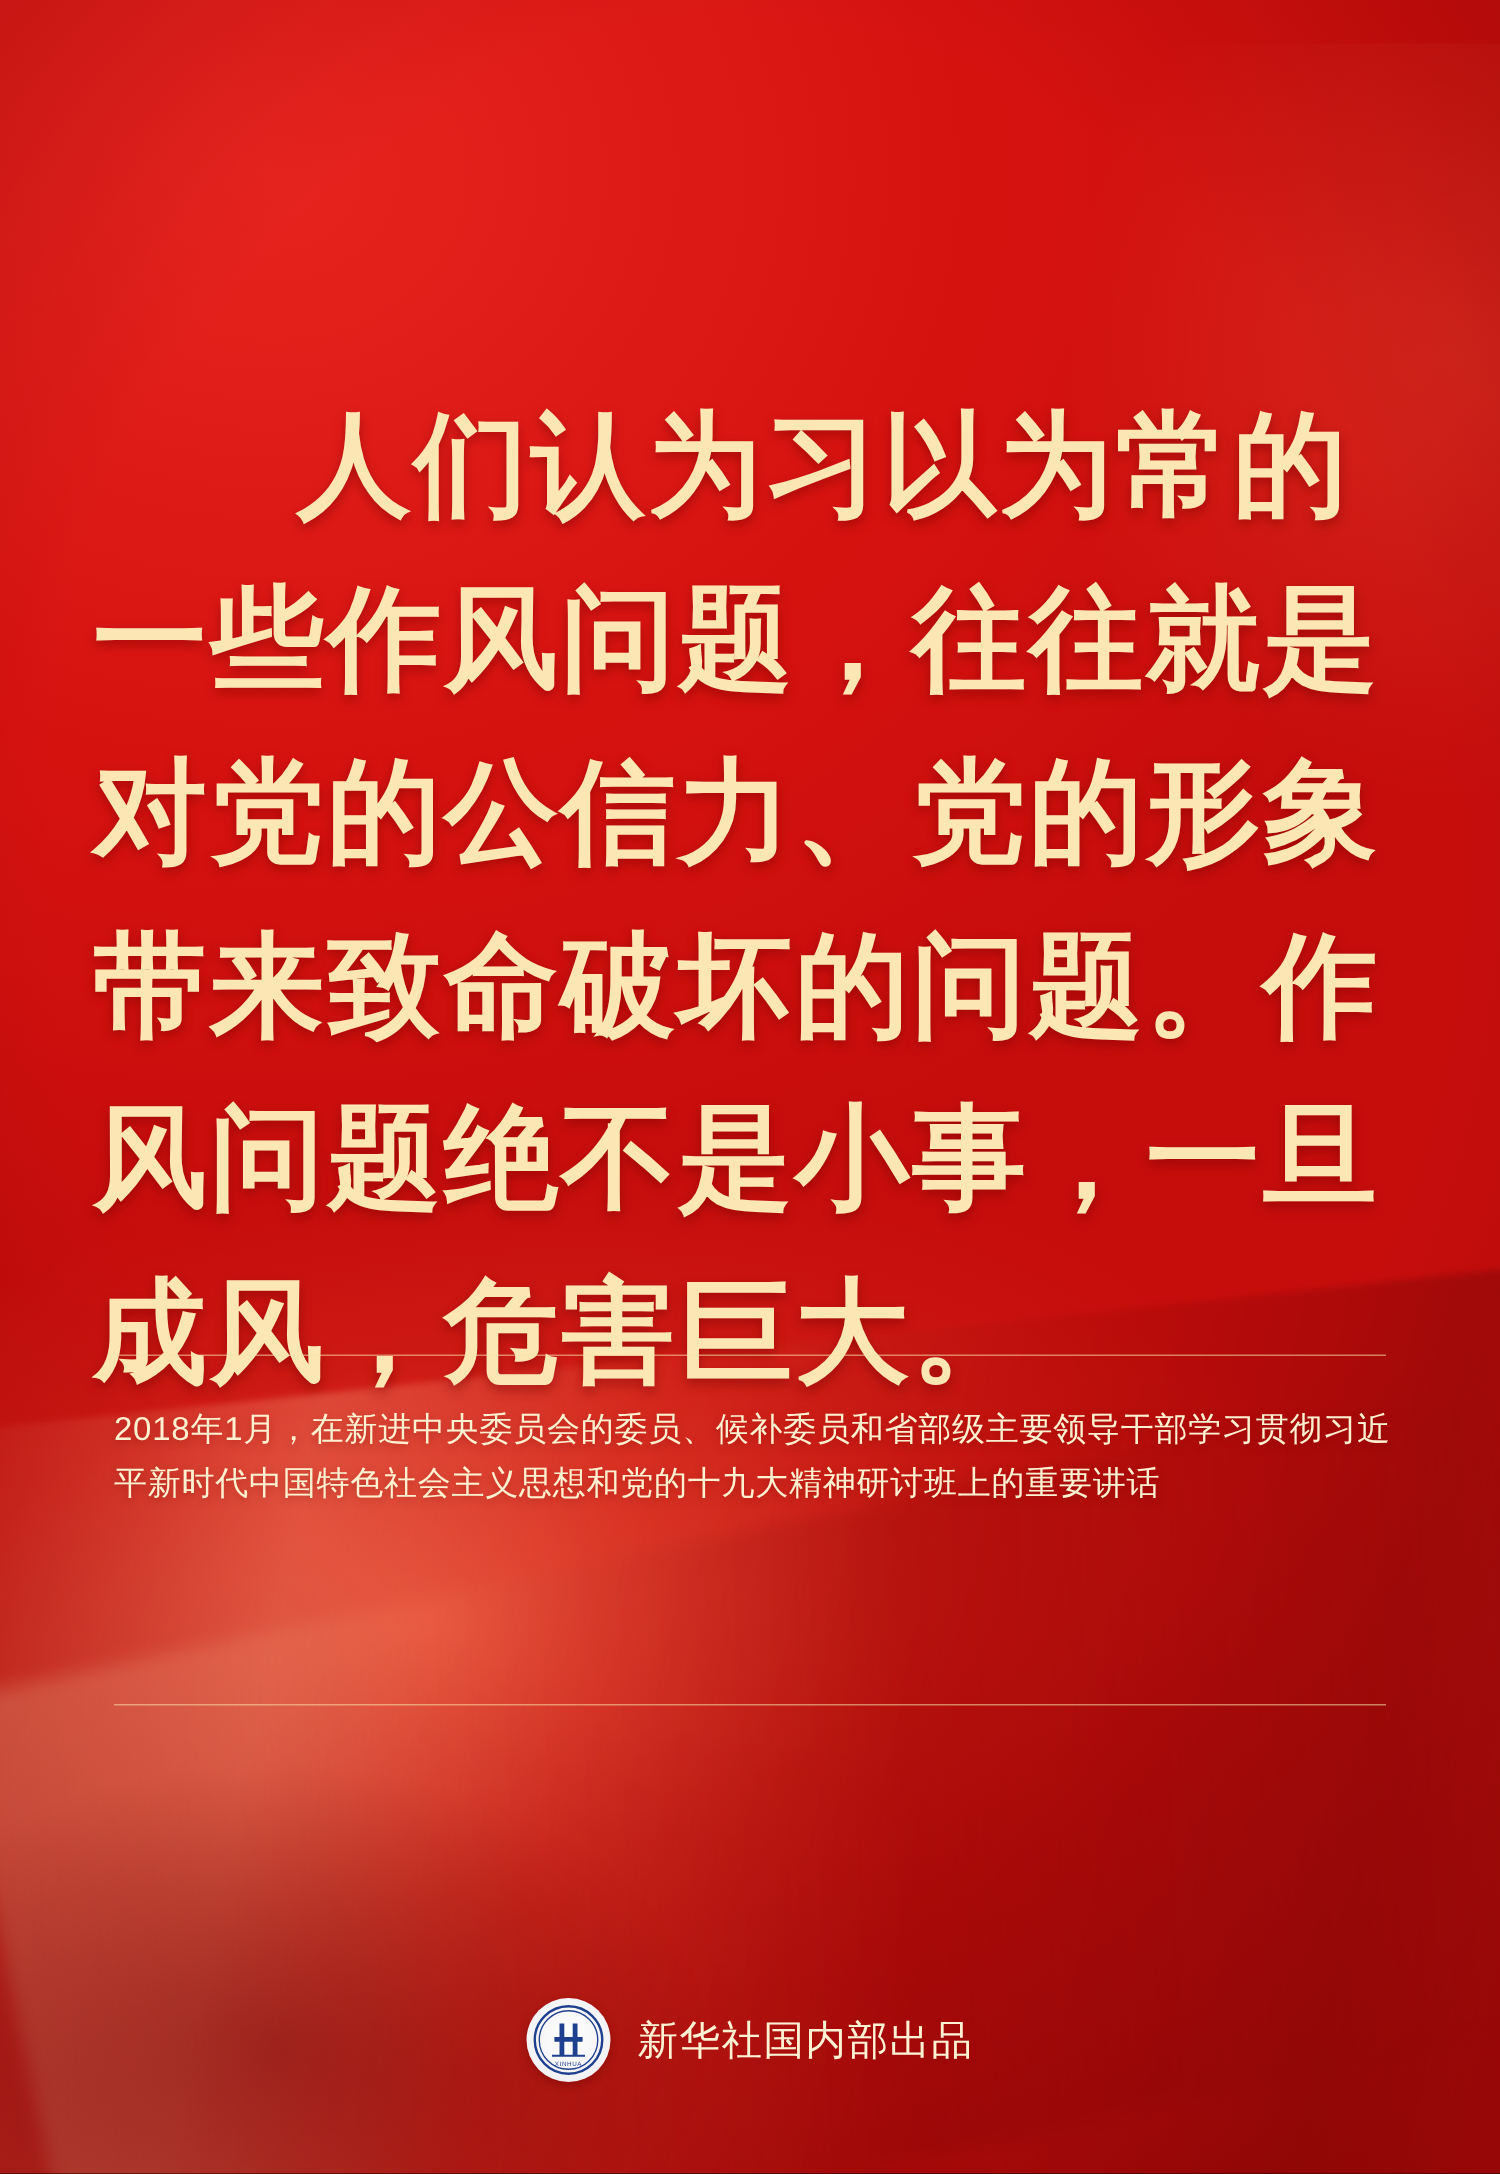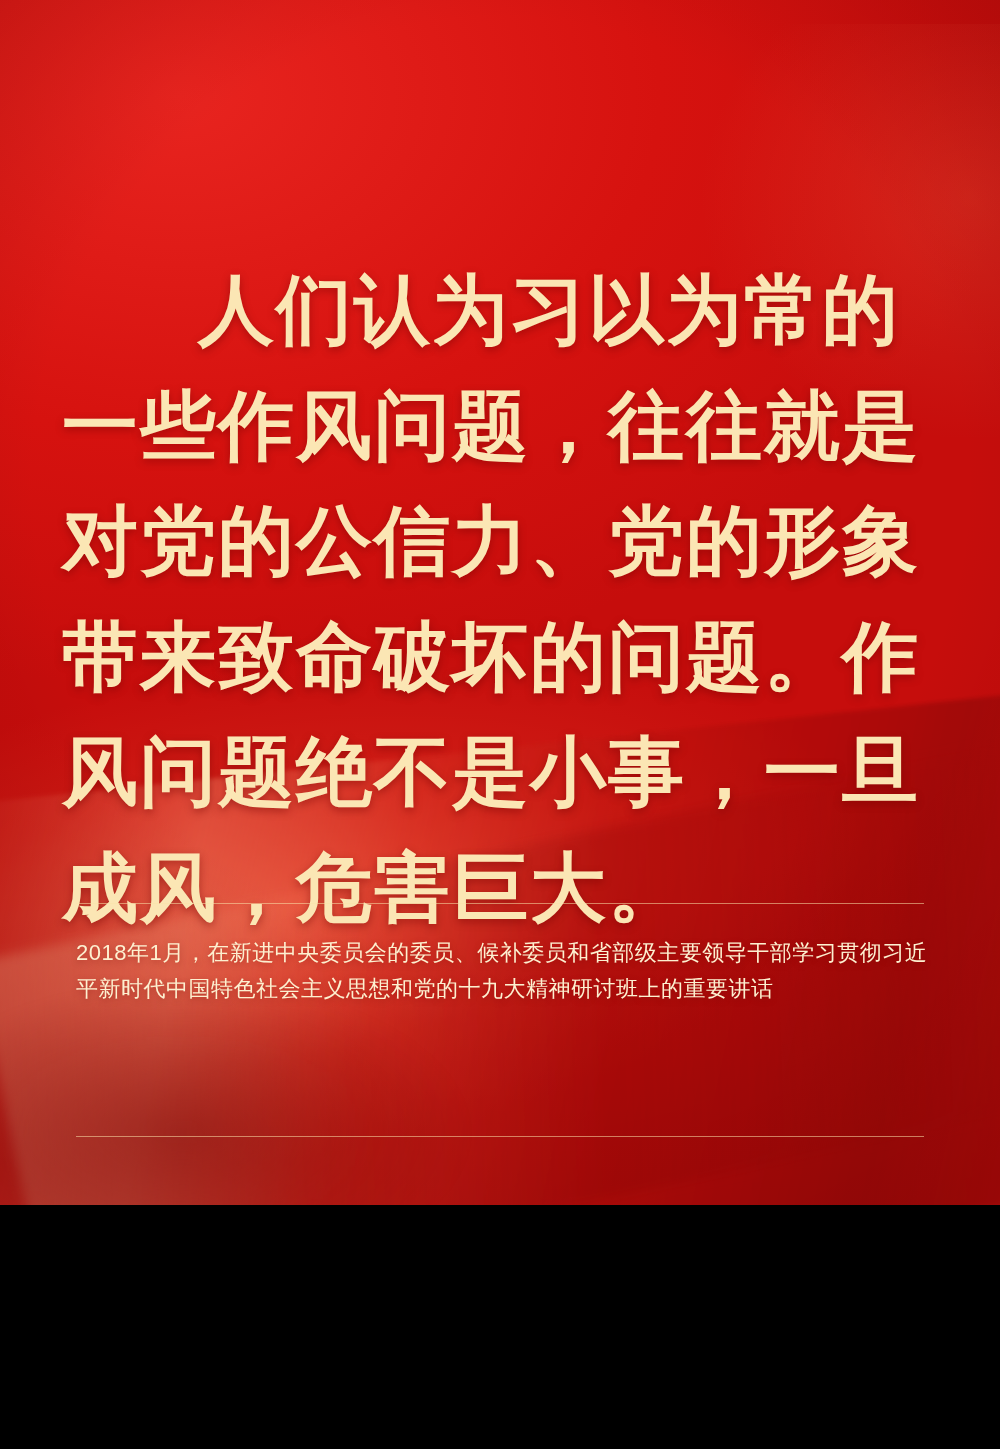--- a/index.html
+++ b/index.html
@@ -3,21 +3,21 @@
 <meta charset="utf-8">
 <style>
   html, body {
     margin: 0;
     padding: 0;
     background: #000;
   }
   .poster {
     position: relative;
     width: 1000px;
-    height: 1205px;
+    height: 1449px;
     overflow: hidden;
     background:
       radial-gradient(ellipse 120% 70% at 18% 8%, #e8241f 0%, #d6120f 40%, #c60d0c 70%),
       linear-gradient(160deg, #e32b1d 0%, #d2130f 35%, #c20c0b 65%, #b60807 100%);
     font-family: "Liberation Sans", "DejaVu Sans", sans-serif;
   }
   
   .sheen {
     position: absolute;
     pointer-events: none;
@@ -164,16 +164,17 @@
     <div class="footer">
       <div class="logo">
         <svg width="48" height="48" viewBox="0 0 48 48" aria-hidden="true">
           <circle cx="24" cy="24" r="22.5" fill="none" stroke="#1f3f8f" stroke-width="1.6"></circle>
           <circle cx="24" cy="24" r="19.5" fill="none" stroke="#1f3f8f" stroke-width="0.9"></circle>
           <path d="M18 13 h3.2 v9 h5.6 v-9 h3.2 v9 h3.4 v3.1 h-3.4 v9.4 h-3.2 v-9.4 h-5.6 v9.4 h-3.2 v-9.4 h-3.4 v-3.1 h3.4 z" fill="#1f3f8f"></path>
           <path d="M13 34.5 h22" stroke="#1f3f8f" stroke-width="1.4" fill="none"></path>
           <text x="24" y="41" text-anchor="middle" font-family="'Liberation Sans', sans-serif" font-size="4.2" fill="#1f3f8f" letter-spacing="0.4">XINHUA</text>
         </svg>
       </div>
+      <div class="footer-text">新华社国内部出品</div>
     </div>
 
   </div>
 </div>
 
 </body></html>

